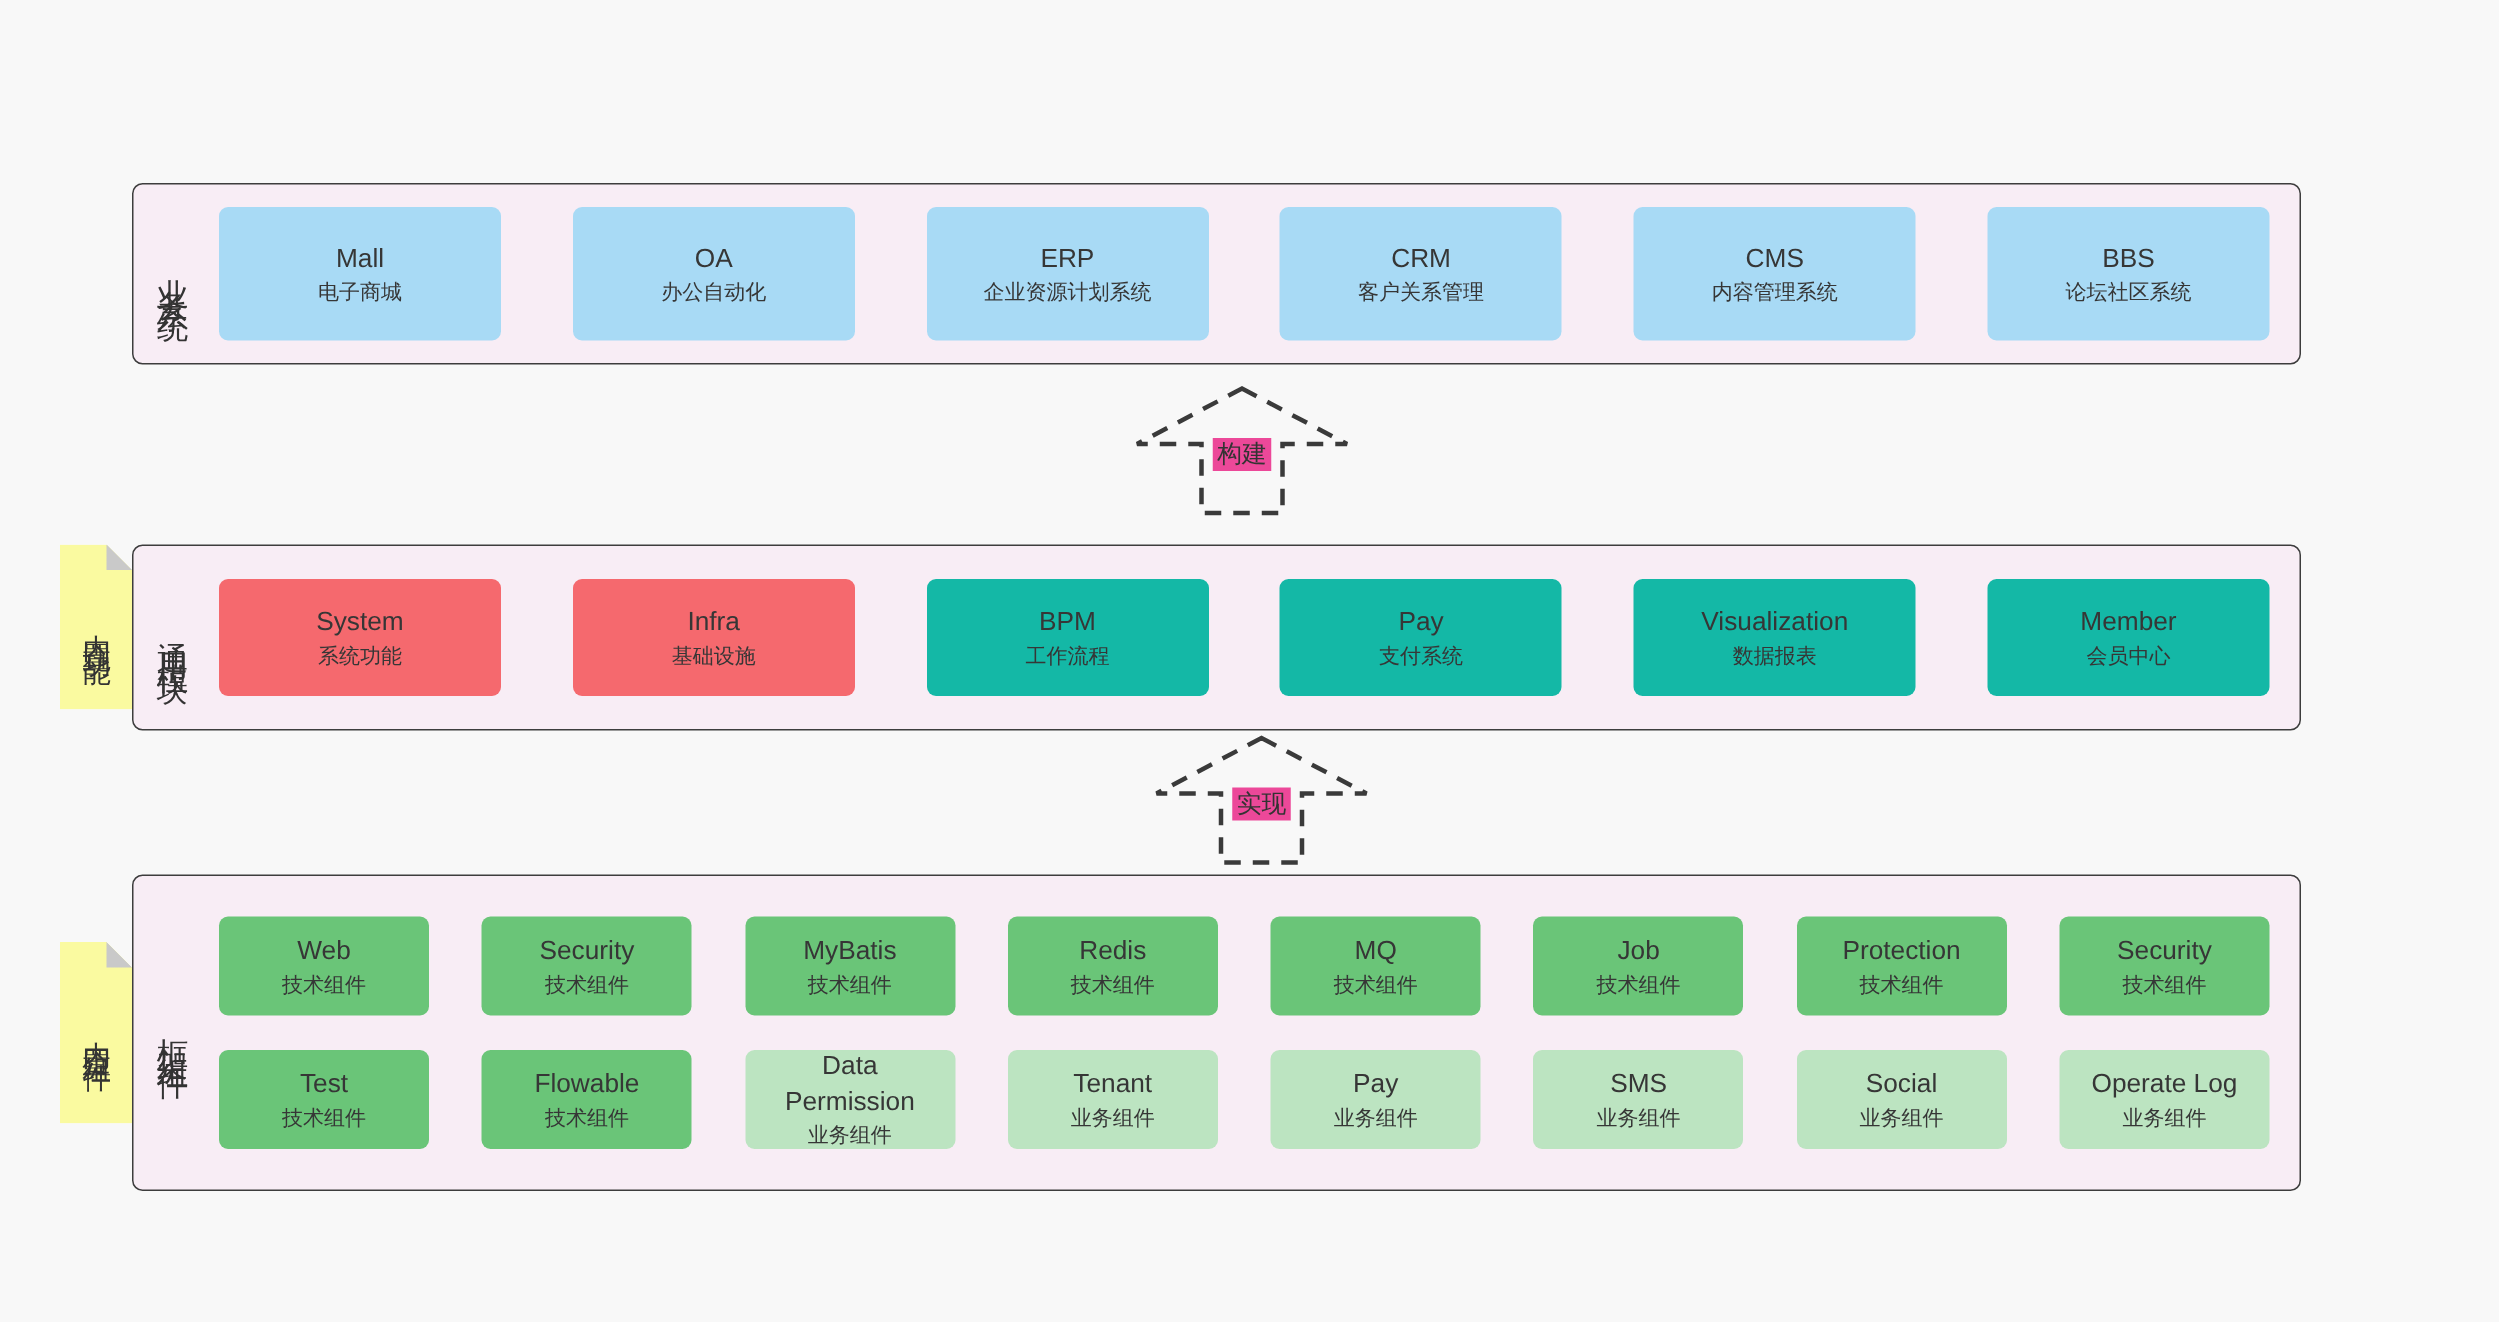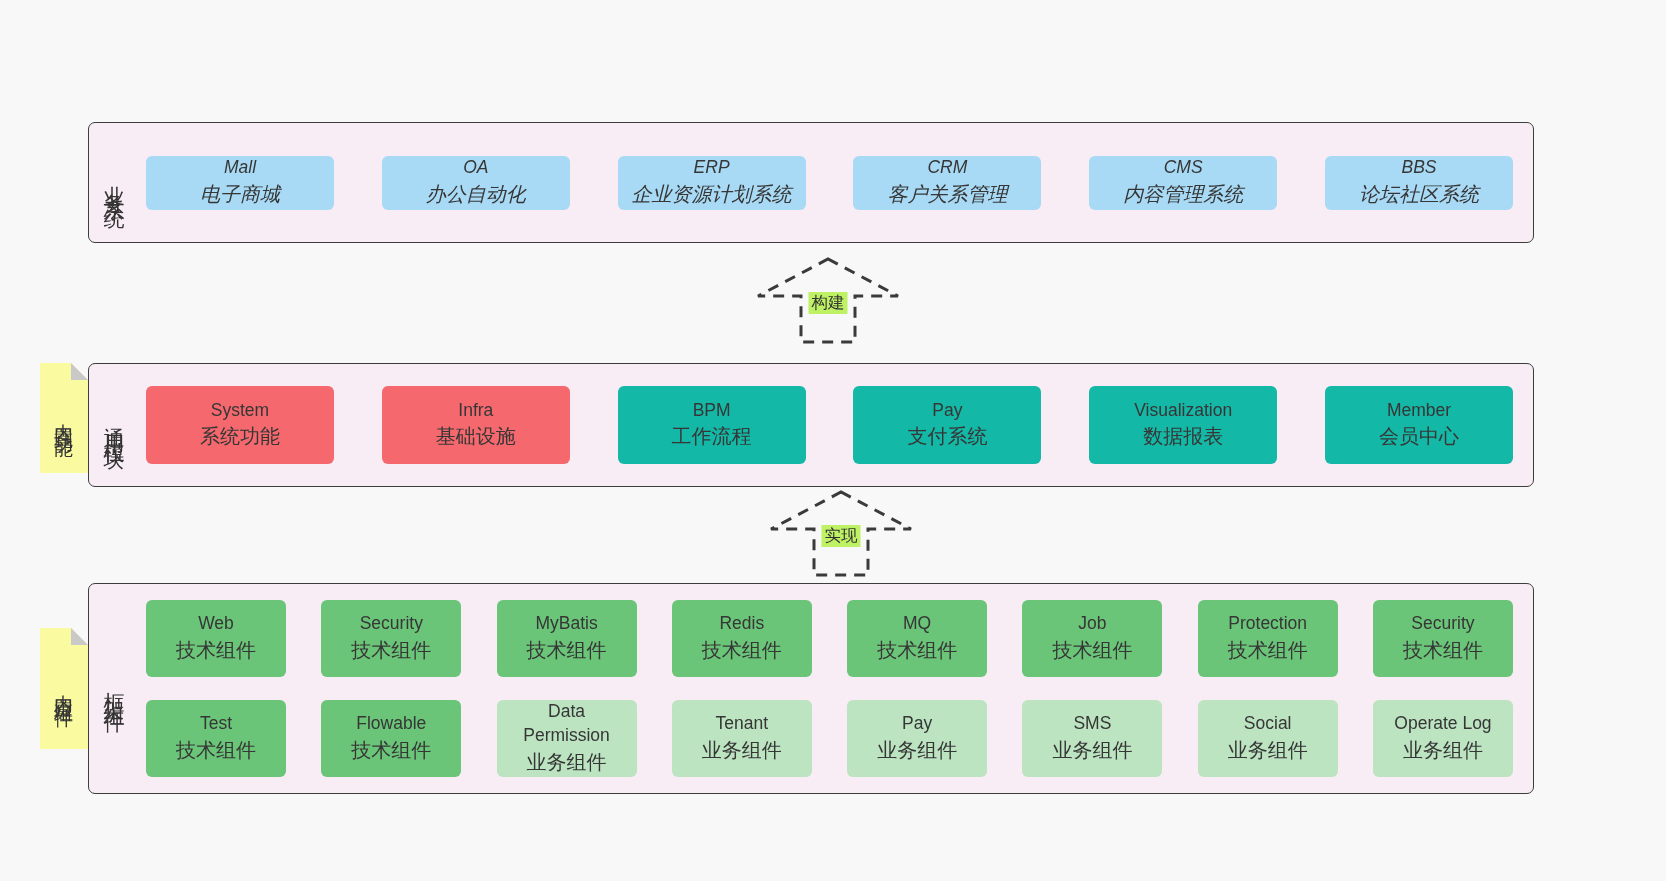--- a/index.html
+++ b/index.html
@@ -35,25 +35,25 @@
     position:absolute; left:57px; right:20px; top:0; bottom:0;
     display:flex; flex-direction:column; justify-content:center; gap:23px;
   }
   .row { display:flex; justify-content:space-between; }
 
   .box {
     box-sizing:border-box; border-radius:6px;
     display:flex; flex-direction:column; align-items:center; justify-content:center;
     text-align:center; padding:4px 6px;
   }
-  .band-a .box { width:188px; height:54px;font-style:italic; }
+  .band-a .box { width:188px; height:89px; }
   .band-b .box { width:188px; height:78px; }
-  .band-c .box { width:140px; height:77px;text-align:center; }
+  .band-c .box { width:140px; height:66px;text-align:center; }
   .box .en { font-size:17.5px; line-height:1.35; white-space:pre-line; }
-  .box .zh { font-size:20px; line-height:1.45; }
+  .box .zh { font-size:14px; line-height:1.45; }
 
   .blue       { background:#a8daf5; }
   .red        { background:#f5696e; }
   .pink       { background:#14b8a6; }
   .green      { background:#6ac578; }
   .lightgreen { background:#bce4c1; }
 
   .note {
     position:absolute; left:40px; width:48px;
     background:#fafaa0;
@@ -71,21 +71,21 @@
     font-size:19px; letter-spacing:5px; line-height:1; color:#333;
     white-space:nowrap;
   }
 
   .arrow { position:absolute; width:146px; height:89px; }
   .arrow-1 { left:755px; top:256px; }
   .arrow-2 { left:768px; top:489px; }
   .arrow svg { position:absolute; inset:0; }
   .arrow-label {
     position:absolute; left:50%; top:53%; transform:translate(-50%,-50%);
-    background:#bef264; padding:0 3px;
+    background:#ec4899; padding:0 3px;
     font-size:16.5px; color:#333; white-space:nowrap;
   }
 </style>
 </head>
 <body>
 
 <div class="canvas">
 
   <section class="band band-a">
     <div class="band-label">业务系统</div>

